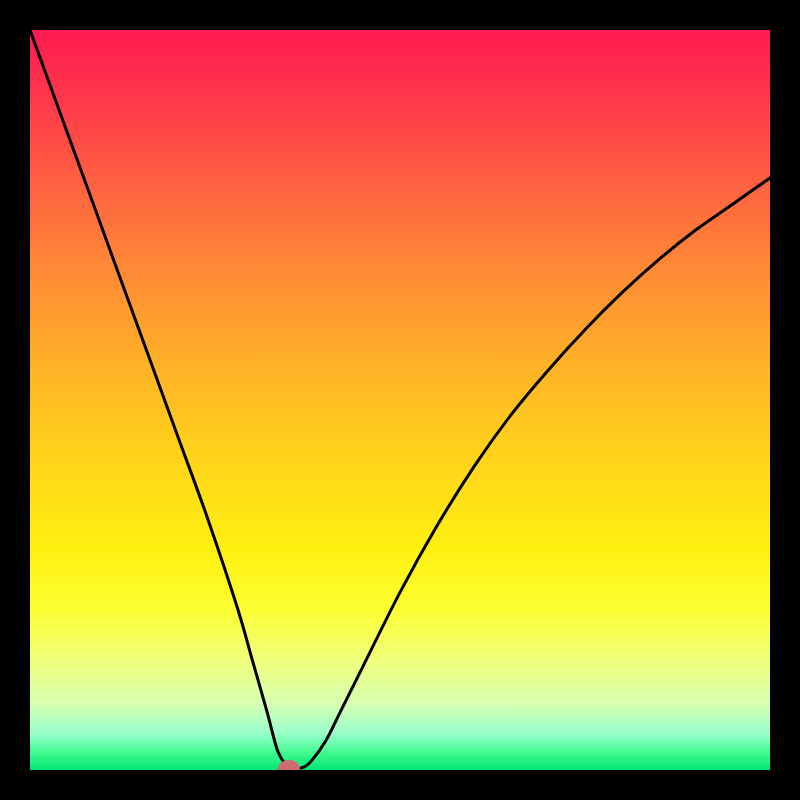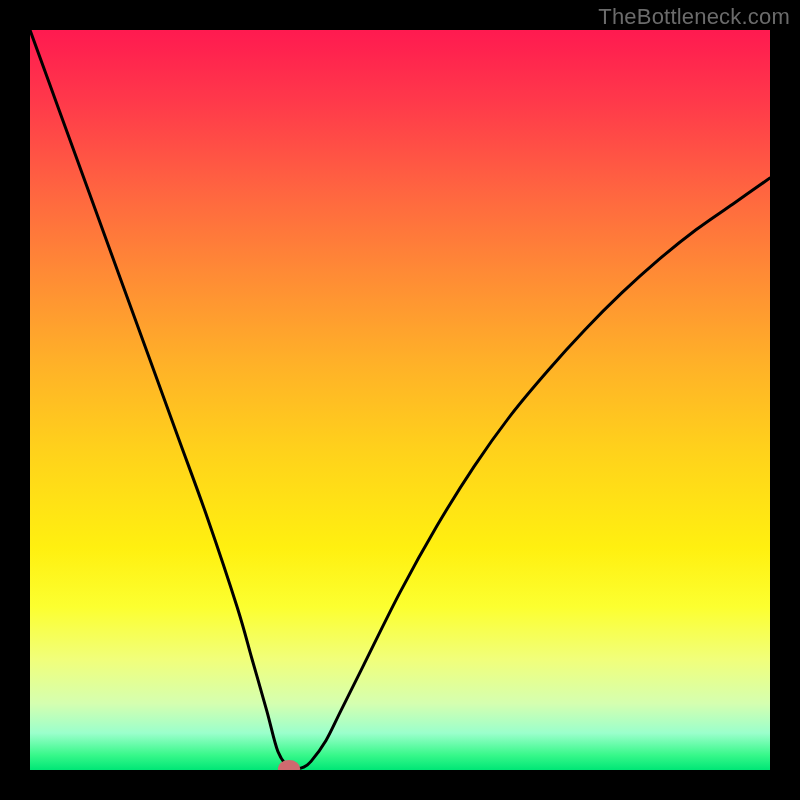--- a/index.html
+++ b/index.html
@@ -61,21 +61,20 @@
   }
   .marker {
     fill: #cf6a6f;
     stroke: none;
   }
 </style>
 </head>
 <body>
 
 <div class="chart-container">
-  <div class="watermark">TheBottleneck.com</div>
 
   <div class="plot-area">
     <svg class="overlay" viewBox="0 0 740 740" preserveAspectRatio="none">
       <path id="curve-path" class="curve" d="M 0 0 C 4.933333333333334 13.566666666666663, 19.733333333333334 54.26666666666665, 29.6 81.39999999999998 C 39.46666666666667 108.5333333333333, 49.333333333333336 135.66666666666663, 59.2 162.79999999999995 C 69.06666666666666 189.93333333333328, 78.93333333333334 217.06666666666666, 88.8 244.2 C 98.66666666666666 271.3333333333333, 108.53333333333333 298.46666666666664, 118.4 325.59999999999997 C 128.26666666666668 352.7333333333333, 138.13333333333333 379.8666666666667, 148 407 C 157.86666666666667 434.1333333333333, 167.73333333333332 460.0333333333333, 177.6 488.4 C 187.46666666666667 516.7666666666667, 199.8 553.7666666666667, 207.20000000000002 577.2 C 214.60000000000002 600.6333333333334, 217.06666666666666 611.7333333333333, 222 629 C 226.93333333333334 646.2666666666667, 232.48333333333335 665.3833333333333, 236.8 680.8 C 241.11666666666667 696.2166666666666, 244.20000000000002 712.0033333333333, 247.9 721.5 C 251.6 730.9966666666667, 255.91666666666669 734.9433333333333, 259 737.78 C 262.0833333333333 740.6166666666667, 263.9333333333333 738.6433333333333, 266.4 738.52 C 268.8666666666667 738.3966666666666, 271.33333333333337 738.2733333333333, 273.8 737.04 C 276.26666666666665 735.8066666666666, 277.5 735.56, 281.2 731.12 C 284.9 726.6800000000001, 291.06666666666666 718.7866666666666, 296 710.4 C 300.93333333333334 702.0133333333333, 304.6333333333333 693.1333333333333, 310.8 680.8 C 316.9666666666667 668.4666666666666, 323.1333333333333 656.1333333333333, 333 636.4 C 342.8666666666667 616.6666666666666, 357.66666666666663 585.8333333333333, 370 562.4 C 382.33333333333337 538.9666666666667, 394.66666666666674 516.7666666666667, 407.00000000000006 495.79999999999995 C 419.33333333333337 474.8333333333333, 431.6666666666667 455.1, 444 436.6 C 456.3333333333333 418.1, 468.6666666666667 400.83333333333337, 481 384.8 C 493.3333333333333 368.76666666666665, 505.6666666666667 354.5833333333333, 518 340.4 C 530.3333333333334 326.21666666666664, 542.6666666666666 312.65000000000003, 555 299.70000000000005 C 567.3333333333334 286.75000000000006, 579.6666666666666 274.41666666666663, 592 262.7 C 604.3333333333334 250.98333333333332, 616.6666666666666 239.88333333333335, 629 229.40000000000003 C 641.3333333333334 218.9166666666667, 653.6666666666666 209.05000000000007, 666 199.80000000000007 C 678.3333333333334 190.55000000000007, 690.6666666666666 182.53333333333333, 703 173.89999999999998 C 715.3333333333334 165.26666666666662, 733.8333333333334 152.31666666666666, 740 148"></path>
       <ellipse id="min-marker" class="marker" cx="259" cy="738.15" rx="11.1" ry="8.14"></ellipse>
     </svg>
   </div>
 </div>
 
 </body></html>

